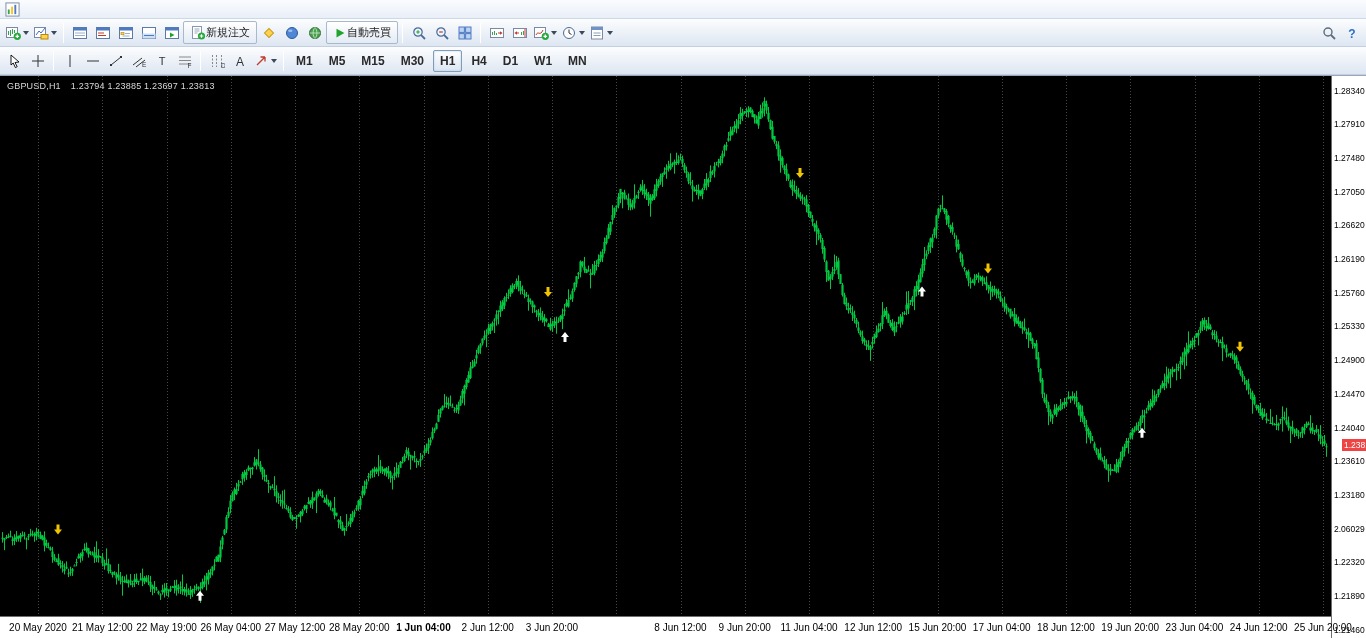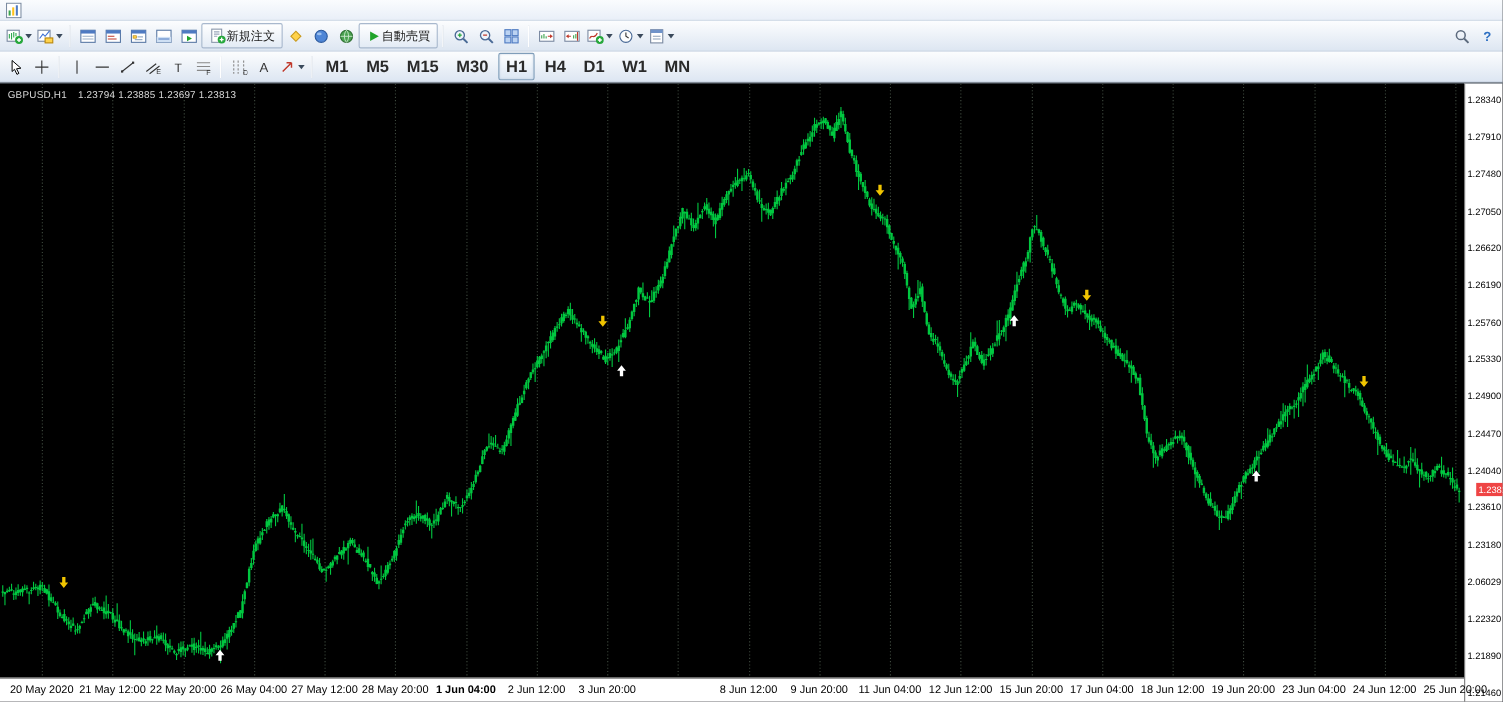--- a/index.html
+++ b/index.html
@@ -8,21 +8,21 @@
 .menubar{height:19px;display:flex;align-items:center;background:linear-gradient(#fafcfe,#e9eff8);border-bottom:1px solid #cfd9e6;padding-left:4px;}
 .menubar .appicon{display:flex;align-items:center;margin:0 5px 0 1px;}
 .menu-item{font-size:11.5px;color:#1a1a1a;padding:2px 8px;cursor:default;white-space:nowrap;}
 .toolbar{height:28px;display:flex;align-items:center;background:linear-gradient(#fcfdfe,#dde6f2);border-bottom:1px solid #c4cfdf;padding:0 3px;}
 .tb-btn{height:23px;min-width:23px;display:flex;align-items:center;justify-content:center;border:1px solid transparent;border-radius:2px;padding:0 1px;cursor:default;}
 .tb-btn.boxed{border:1px solid #a8b8cd;background:linear-gradient(#ffffff,#e3ebf5);padding:0 6px;gap:0;}
 .tb-label{font-size:11px;color:#1a1a1a;white-space:nowrap;}
 .caret{width:0;height:0;border-left:3px solid transparent;border-right:3px solid transparent;border-top:4px solid #3a4a5c;margin-left:2px;}
 .sep{width:1px;height:20px;background:#b6c2d2;border-right:1px solid #fff;margin:0 4px;}
 .spacer{margin-left:auto;}
-.tf-btn{font-size:15px;font-weight:bold;color:#2a2a2a;padding:3px 6px;margin:0 1px;border:1px solid transparent;border-radius:2px;}
+.tf-btn{font-size:12px;font-weight:bold;color:#2a2a2a;padding:3px 6px;margin:0 1px;border:1px solid transparent;border-radius:2px;}
 .tf-btn.active{border:1px solid #7f9db9;background:linear-gradient(#ffffff,#dbe6f3);box-shadow:inset 0 0 2px #b9c9dd;}
 .chart-wrap{position:relative;width:1366px;height:563px;background:#000;border-top:1px solid #9aa7b8;}
 #plot{position:absolute;left:0;top:0;display:block;background:#000;}
 .overlay{position:absolute;left:7px;top:5px;font-size:9px;color:#d8d8d8;display:flex;gap:10px;letter-spacing:.2px;}
 .price-axis{position:absolute;top:0;right:0;width:35px;height:562px;background:#fff;border-left:1px solid #6e6e6e;}
 .y-label{position:absolute;left:2px;font-size:8.5px;color:#000;white-space:nowrap;}
 .price-tag{position:absolute;left:10px;width:35px;height:12px;background:#ef4444;color:#fff;font-size:8.5px;line-height:12px;padding-left:2px;}
 .time-axis{position:absolute;left:0;bottom:0;width:1331px;height:22px;background:#fff;border-top:1px solid #6e6e6e;}
 .x-label{position:absolute;top:5px;transform:translateX(-50%);font-size:10px;color:#000;white-space:nowrap;}
 svg.g{display:block;}
@@ -383,21 +383,21 @@
       <div class="y-label" style="top: 413.9px;">1.23180</div>
       <div class="y-label" style="top: 447.6px;">2.06029</div>
       <div class="y-label" style="top: 481.3px;">1.22320</div>
       <div class="y-label" style="top: 515px;">1.21890</div>
       <div class="y-label" style="top: 548.7px;">1.21460</div>
       <div class="price-tag" style="top: 363px;">1.23813</div>
     </div>
   <div class="time-axis" id="time-axis">
       <div class="x-label" style="left: 38px;">20 May 2020</div>
       <div class="x-label" style="left: 102.25px;">21 May 12:00</div>
-      <div class="x-label" style="left: 166.5px;">22 May 20:00</div>
+      <div class="x-label" style="left: 166.5px;">22 May 19:00</div>
       <div class="x-label" style="left: 230.75px;">26 May 04:00</div>
       <div class="x-label" style="left: 295px;">27 May 12:00</div>
       <div class="x-label" style="left: 359.25px;">28 May 20:00</div>
       <div class="x-label" style="left: 423.5px; font-weight: bold;">1 Jun 04:00</div>
       <div class="x-label" style="left: 487.75px;">2 Jun 12:00</div>
       <div class="x-label" style="left: 552px;">3 Jun 20:00</div>
       <div class="x-label" style="left: 580px; margin-top: 32px;">5 Jun 04:00</div>
       <div class="x-label" style="left: 680.5px;">8 Jun 12:00</div>
       <div class="x-label" style="left: 744.75px;">9 Jun 20:00</div>
       <div class="x-label" style="left: 809px;">11 Jun 04:00</div>

